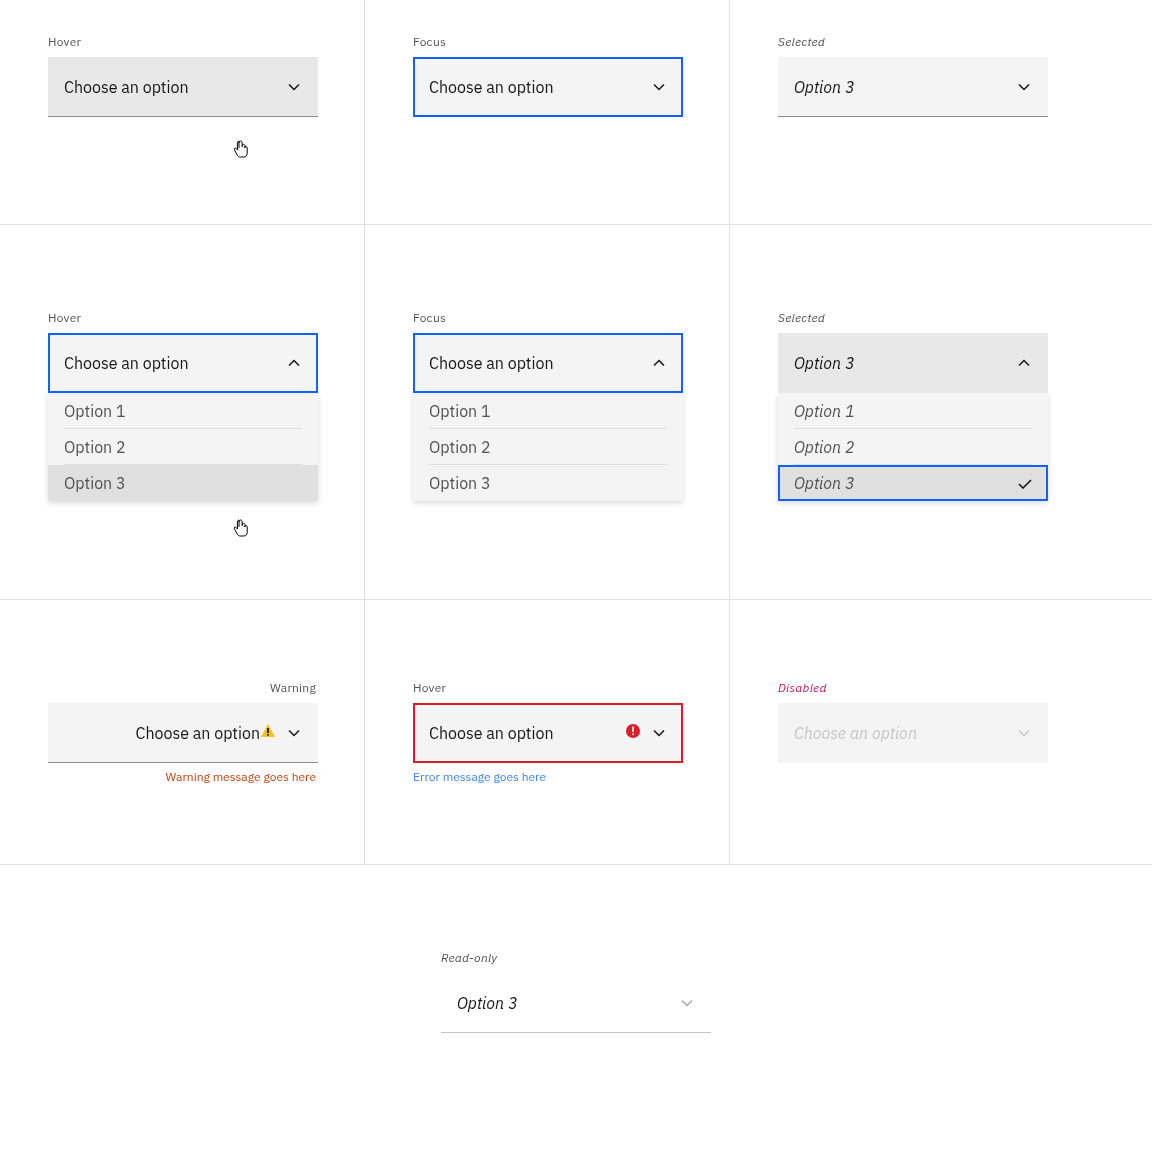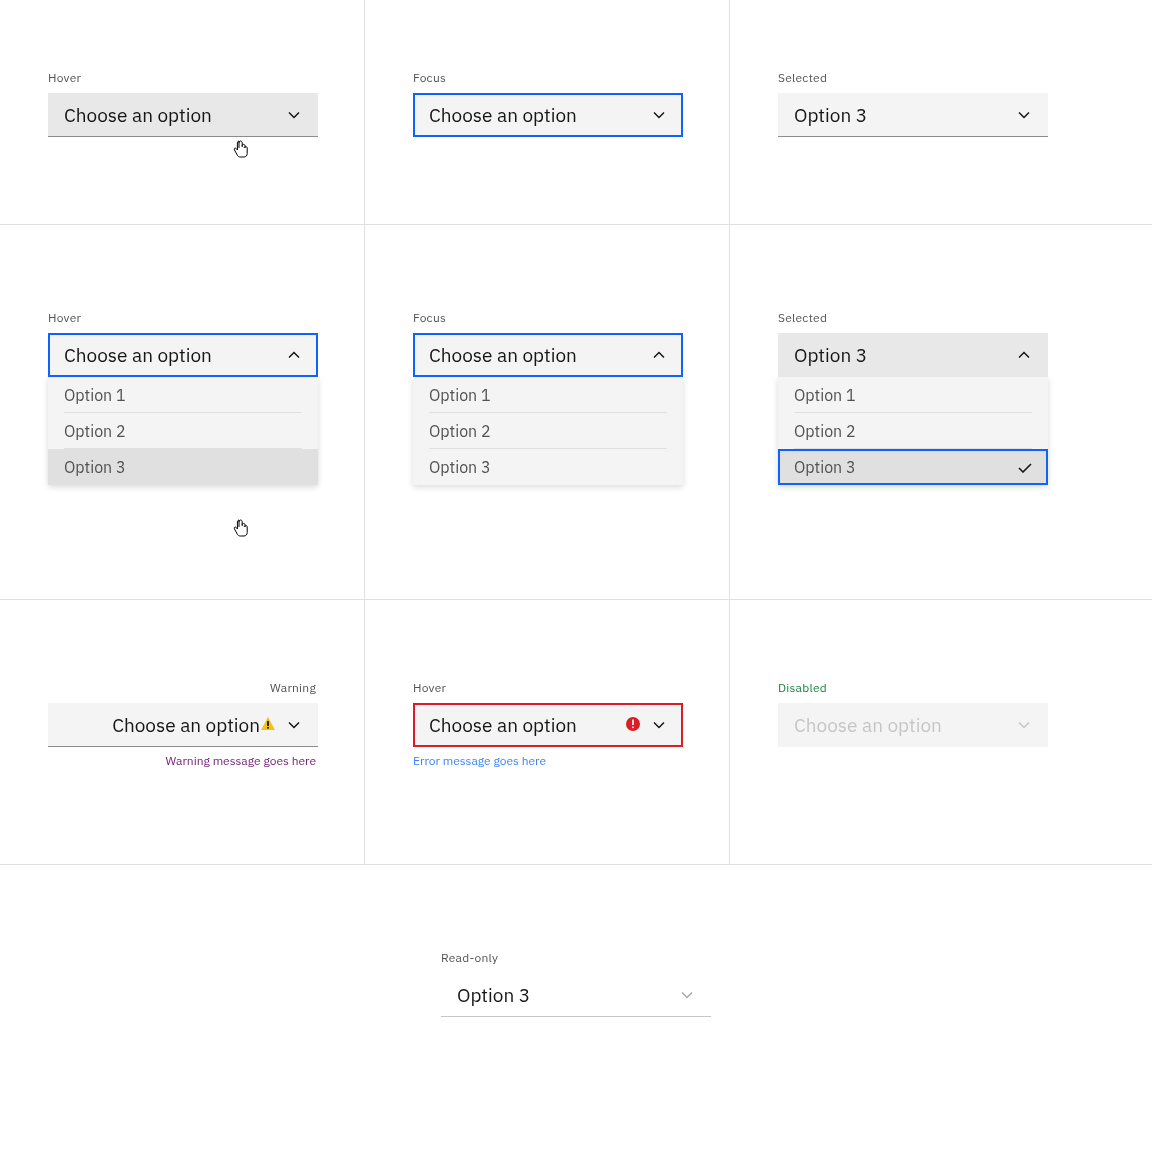--- a/index.html
+++ b/index.html
@@ -8,54 +8,55 @@
     background: #fff;
     width: 1152px;
     font-size: 14px;
     color: #161616;
   }
   .grid {
     display: grid;
     grid-template-columns: 365px 365px 1fr;
   }
   .cell {
-    padding: 70px 48px 48px 48px;
+    padding: 34px 48px 48px 48px;
     border-right: 1px solid #e0e0e0;
     border-bottom: 1px solid #e0e0e0;
     position: relative;
     min-height: 225px;
   }
-  .cell:nth-child(3n) { border-right: none; }
+  .cell:nth-child(3n) { border-right: none; font-style: italic; }
   .row2 .cell { min-height: 375px; }
   .row3 .cell { min-height: 265px; }
   .row4 {
     border-bottom: none;
     padding-top: 85px;
     padding-bottom: 100px;
     display: flex;
     justify-content: center;
+    font-style: italic;
   }
   .row4-inner { width: 270px; }
   .state-label {
     font-size: 12px;
     color: #525252;
     margin-bottom: 8px;
     letter-spacing: 0.02em;
   }
   .dropdown {
     position: relative;
     width: 270px;
-    height: 44px;
+    height: 60px;
     background: #f4f4f4;
     border: none;
     border-bottom: 1px solid #8d8d8d;
     display: flex;
     align-items: center;
     padding: 0 16px;
-    font-size: 19px;
+    font-size: 16px;
     color: #161616;
     cursor: pointer;
   }
   .dropdown.hover {
     background: #e8e8e8;
     border-bottom: 1px solid #8d8d8d;
   }
   .dropdown.focus {
     outline: 2px solid #0f62fe;
     outline-offset: -2px;
@@ -90,21 +91,21 @@
     display: inline-flex; align-items: center; justify-content: center;
     flex-shrink: 0;
   }
   .chev svg { width: 12px; height: 8px; }
   .chev.up svg { transform: rotate(180deg); }
   .chev.disabled svg path { stroke: #c6c6c6; }
   .chev.readonly svg path { stroke: #a8a8a8; }
   .helper {
     font-size: 12px;
     margin-top: 6px;
-    color: #701a75;
+    color: #c2410c;
   }
   .helper.error { color: #3b82f6; }
   .menu {
     width: 270px;
     background: #f4f4f4;
     box-shadow: 0 2px 6px rgba(0,0,0,0.15);
   }
   .menu-item {
     height: 36px;
     display: flex;
@@ -310,21 +311,21 @@
       <span class="chev">
         <svg viewBox="0 0 12 8">
             <path d="M1 1.5 L6 6.5 L11 1.5" fill="none" stroke="#161616" stroke-width="1.5"></path>
           </svg>
       </span>
     </div>
     <div class="helper error">Error message goes here</div>
   </div>
 
   <div class="cell" style="padding-top:80px;">
-    <div class="state-label" style="color:#15803d;">Disabled</div>
+    <div class="state-label" style="color:#be185d;">Disabled</div>
     <div class="dropdown disabled">
       <span class="text">Choose an option</span>
       <span class="chev disabled">
         <svg viewBox="0 0 12 8">
             <path d="M1 1.5 L6 6.5 L11 1.5" fill="none" stroke="#c6c6c6" stroke-width="1.5"></path>
           </svg>
       </span>
     </div>
   </div>
 </div>

